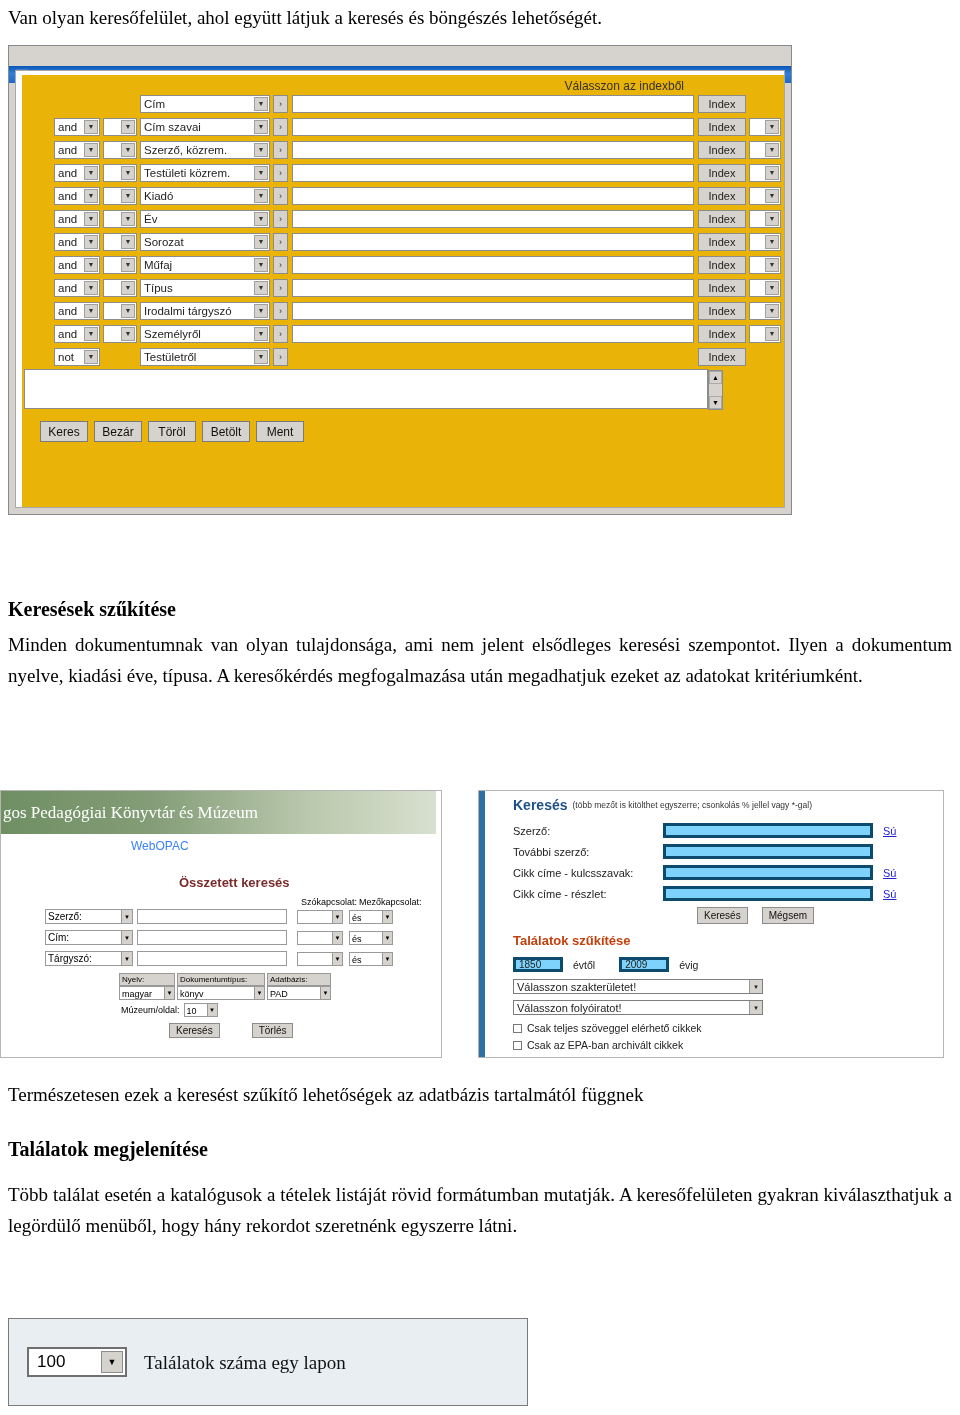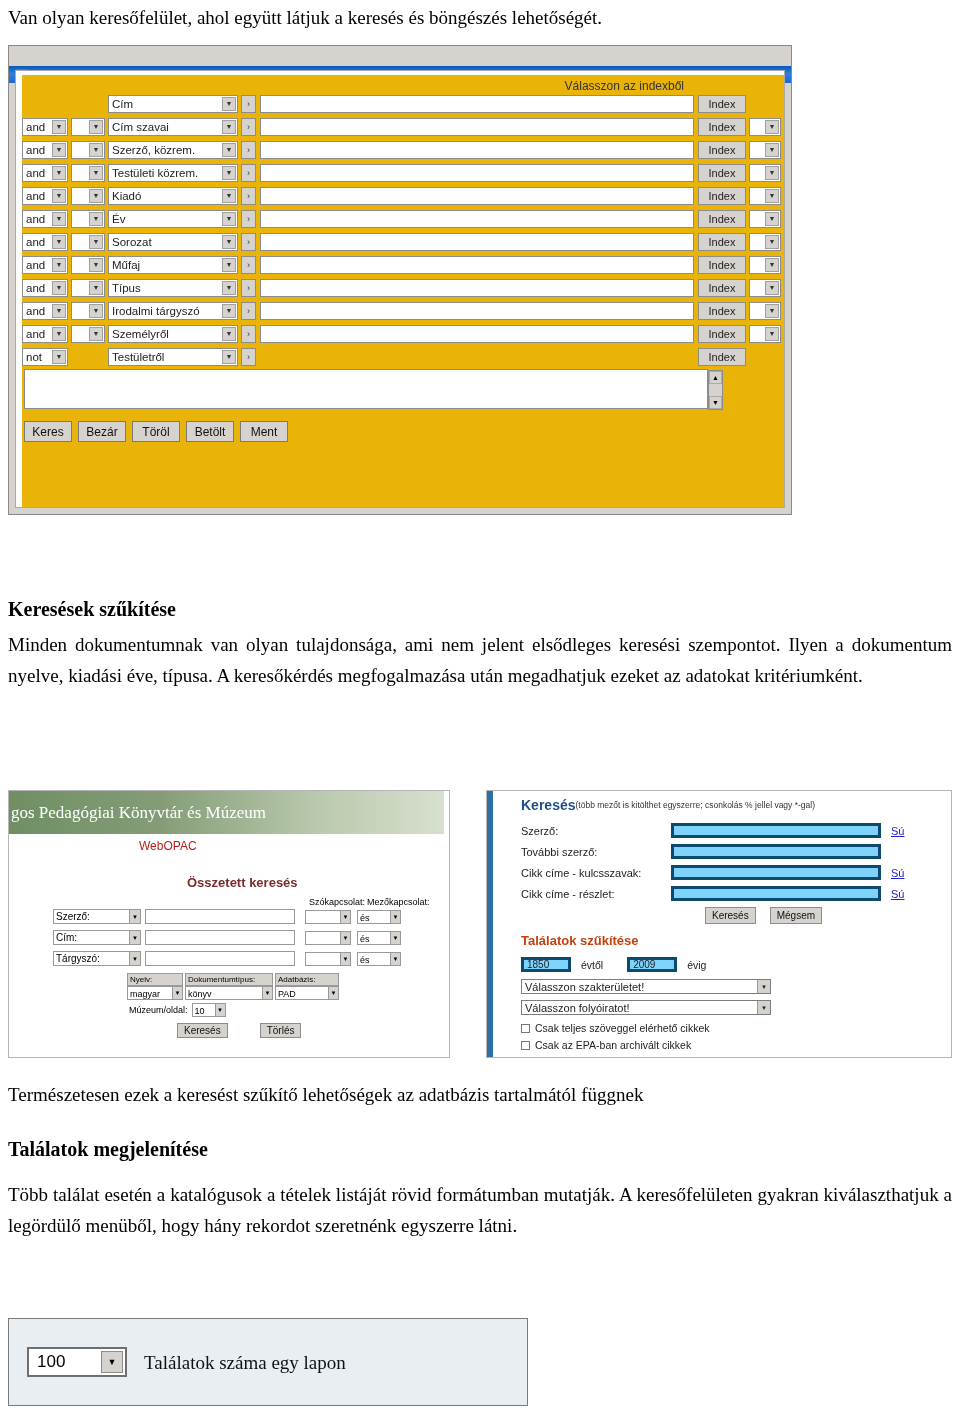--- a/index.html
+++ b/index.html
@@ -63,20 +63,21 @@
     position:absolute; left:6px; top:4px; right:0; bottom:0;
     background:#eab308;
   }
   .idx-label {
     position:absolute; right:100px; top:4px;
     font-size:12px; color:#333;
   }
   .row {
     display:flex; align-items:center; height:21px; margin-bottom:2px;
     font-size:11.5px;
+    margin-left:32px;
   }
   .sel {
     border:1px solid #8c8c8c;
     background:#fff;
     height:18px;
     display:flex; align-items:center;
     position:relative;
     font-size:11.5px;
     color:#222;
     padding-left:3px;
@@ -115,46 +116,46 @@
     height:40px; border:1px solid #8c8c8c; background:#fff;
     position:relative;
   }
   .scroll {
     position:absolute; right:-16px; top:0; width:15px; height:40px;
     border:1px solid #8c8c8c; background:#d6d3ce;
     display:flex;flex-direction:column;justify-content:space-between;
   }
   .scroll div{height:13px;border:1px solid #aaa;background:#d6d3ce;font-size:7px;
     display:flex;align-items:center;justify-content:center;}
-  .btnrow { display:flex; gap:6px; margin-top:12px; margin-left:2px; }
+  .btnrow { display:flex; gap:6px; margin-top:12px; margin-left:18px; }
   .btn {
     min-width:48px;height:21px;border:1px solid #7a7a7a;background:#d6d3ce;
     font-size:12px;display:flex;align-items:center;justify-content:center;
     padding:0 6px; color:#111;
   }
 
   
   #sec1-title { position:absolute; left:8px; top:598px; }
   #sec1-p { position:absolute; left:8px; top:630px; width:944px; }
 
   
-  #fig2 { position:absolute; left:8px; top:790px; width:784px; height:272px; }
+  #fig2 { position:absolute; left:0; top:790px; width:784px; height:272px; }
   #shot-left {
     position:absolute; left:0; top:0; width:442px; height:268px;
     background:#fff; border:1px solid #b5b5b5;
     font-family:"Liberation Sans", sans-serif; overflow:hidden;
   }
   #shot-left .greenbar {
     position:absolute; left:0; top:0; width:435px; height:43px;
     background:linear-gradient(to right,#6f8f63 0%,#849d78 35%,#b9c8ac 70%,#d8e0cf 100%);
     color:#fff; font-family:"Liberation Serif",serif; font-size:17px;
     display:flex; align-items:center; padding-left:2px;
   }
   #shot-left .webopac {
-    position:absolute; left:130px; top:48px; font-size:12px; color:#b91c1c;
+    position:absolute; left:130px; top:48px; font-size:12px; color:#3b82f6;
   }
   #shot-left .osszetett {
     position:absolute; left:178px; top:84px; font-size:13px; color:#7a2b2b;
     font-weight:bold;
   }
   .lrow { position:absolute; display:flex; align-items:center; font-size:10px; }
   .lbl-sel {
     width:88px;height:15px;border:1px solid #999;background:#fff;
     display:flex;align-items:center;padding-left:2px;position:relative;font-size:10px;
   }
@@ -563,21 +564,21 @@
       <div class="smallbtn">Keresés</div>
       <div class="smallbtn">Törlés</div>
     </div>
   </div>
 
   <div id="shot-right">
     <div class="bluebar"></div>
 
     <div class="rrow" style="left:34px; top:6px;">
       <span style="font-size:14px;font-weight:bold;color:#1d4f86;">Keresés</span>
-      <span style="font-size:8.5px;color:#333;">(több mezőt is kitölthet egyszerre; csonkolás % jellel vagy *-gal)</span>
+      <span style="font-size:8.5px;color:#333;margin-left:5px;">(több mezőt is kitölthet egyszerre; csonkolás % jellel vagy *-gal)</span>
     </div>
 
     <div class="rrow" style="left:34px; top:32px;">
       <span style="width:150px">Szerző:</span>
       <div class="rinp" style="width:210px"></div>
       <span class="rlink" style="margin-left:10px">Sú</span>
     </div>
 
     <div class="rrow" style="left:34px; top:53px;">
       <span style="width:150px">További szerző:</span>

